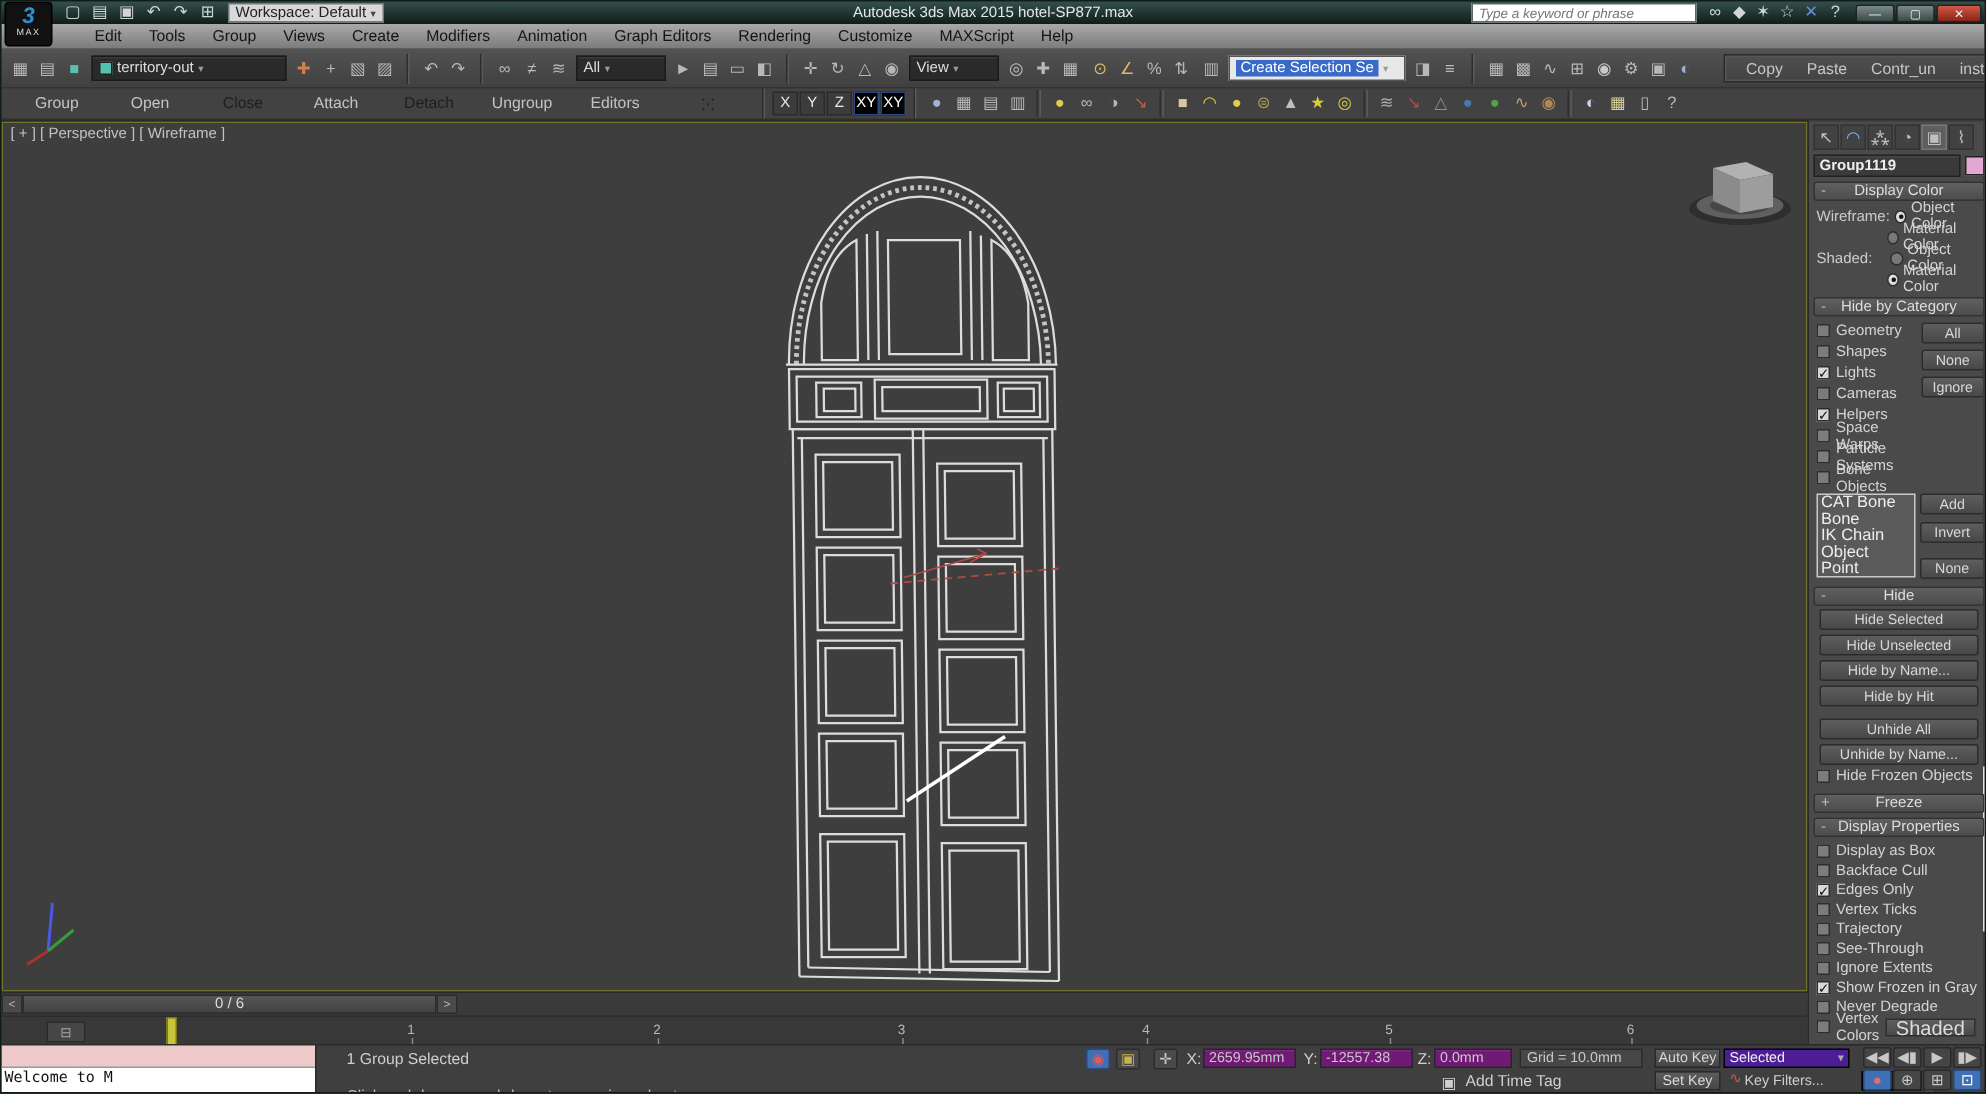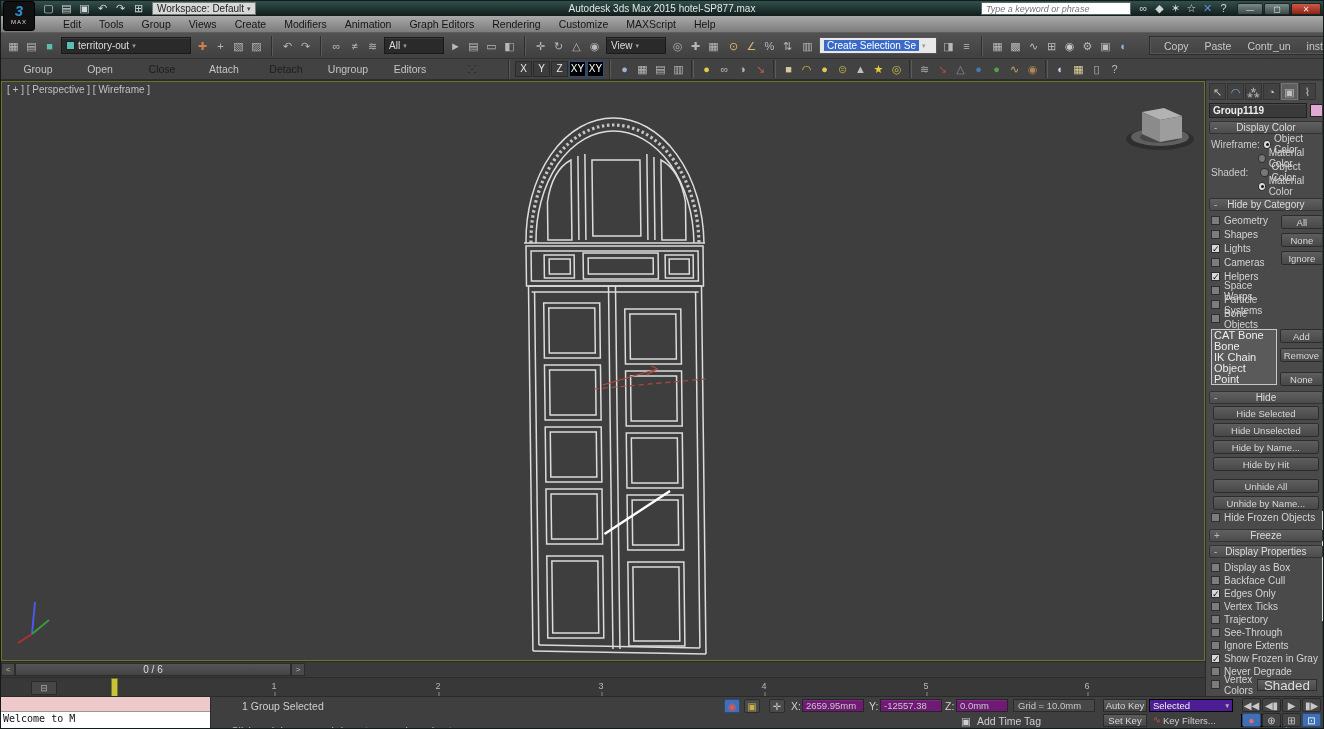--- a/index.html
+++ b/index.html
@@ -531,21 +531,21 @@
 
         <div class="litem">CAT Bone</div>
             <div class="litem">Bone</div>
             <div class="litem">IK Chain Object</div>
             <div class="litem">Point</div>
           </div>
         <div class="lbtns">
           <span style="display:flex;flex-direction:column;gap:5px">
 
           <button class="pbtn">Add</button>
-              <button class="pbtn">Remove</button>
+              <button class="pbtn">Invert</button>
             </span>
           <span class="spacer"></span>
           <button class="pbtn">None</button>
         </div>
       </div>
     </div>
 
     <div class="rhead"><i>-</i><span>Hide</span></div>
     <div class="rbody hidebtns">
 
@@ -633,21 +633,21 @@
         </div>
       </div>
   </div>
 </div>
 
 <div class="statusbar">
   <div class="listener">
     <div class="pink"></div>
     <div class="white">Welcome to M</div>
   </div>
-  <span class="st" style="left:241px;top:3px">1 Group Selected</span>
+  <span class="st" style="left:230px;top:3px">1 Group Selected</span>
   <span class="st" style="left:230px;top:28px;color:#bdbdbd">Click and drag up-and-down to zoom in and out</span>
 
   <span>
     
   <span class="sbico blue" style="top: 2px; color: rgb(224, 88, 88); left: 723px;">◉</span><span class="sbico" style="top: 2px; left: 743px;">▣</span><span class="sbico" style="top: 2px; color: rgb(200, 200, 200); left: 768px;">✛</span></span>
 
   <span class="st" style="left:790px;top:3px">X:</span>
   <span class="fld" style="left:801px;top:2px;width:62px">2659.95mm</span>
   <span class="st" style="left:868px;top:3px">Y:</span>
   <span class="fld" style="left:879px;top:2px;width:62px">-12557.38</span>

